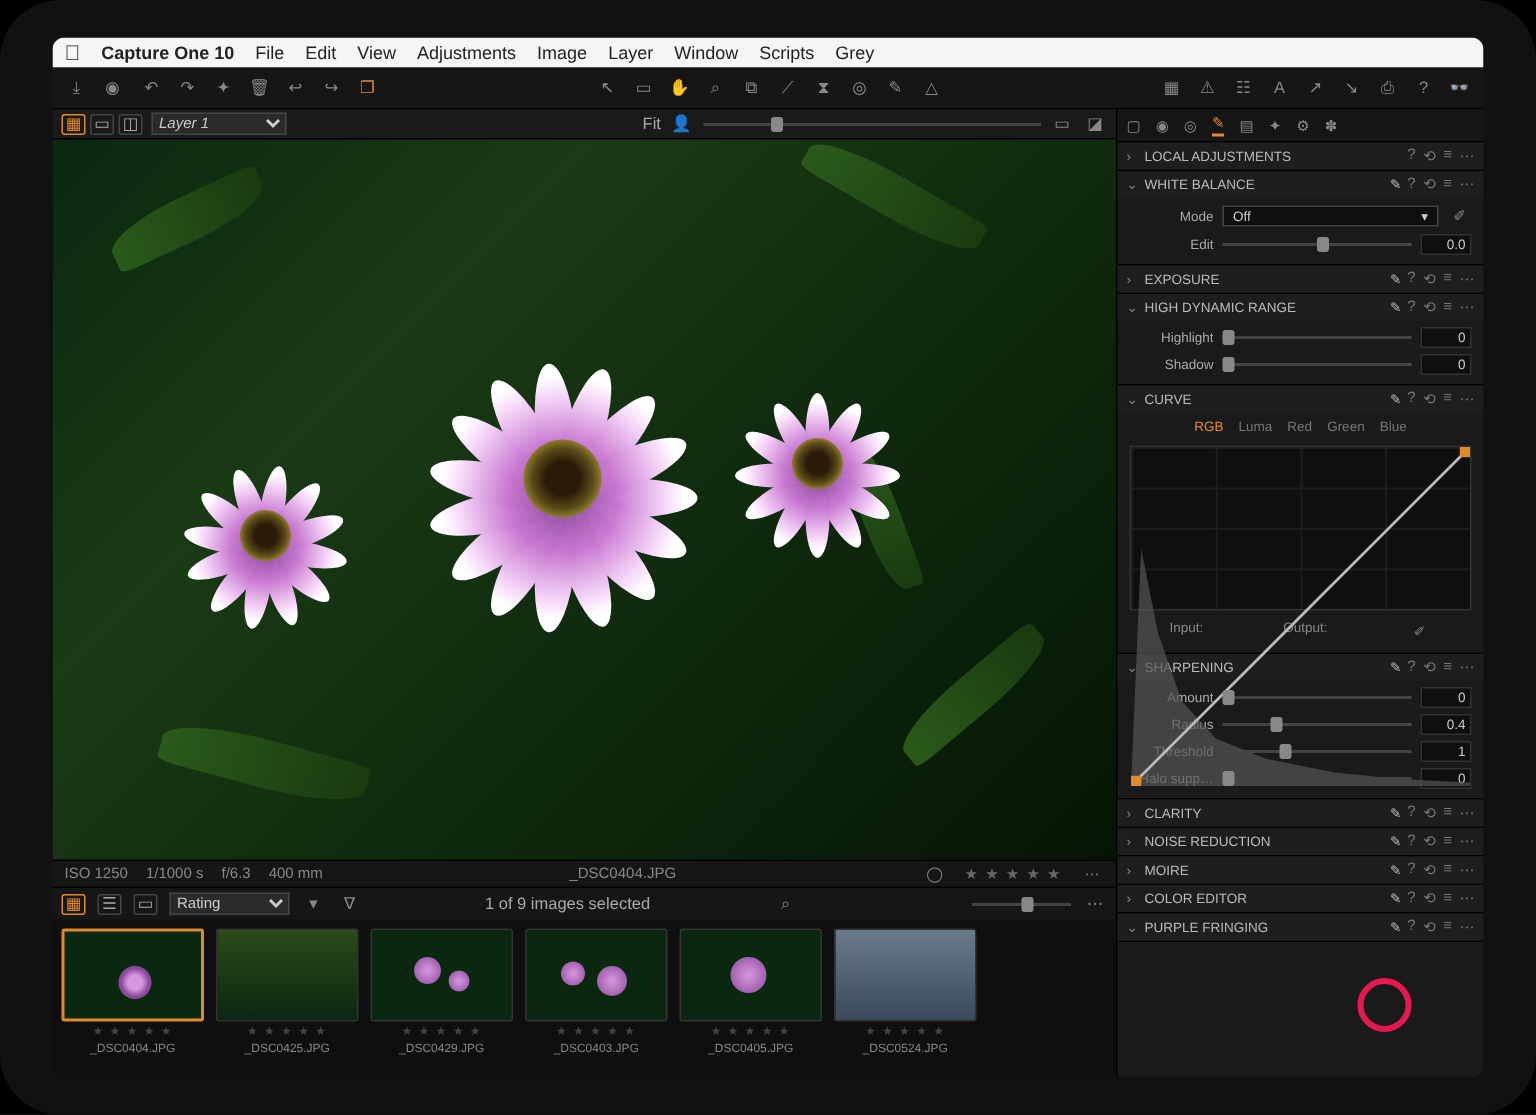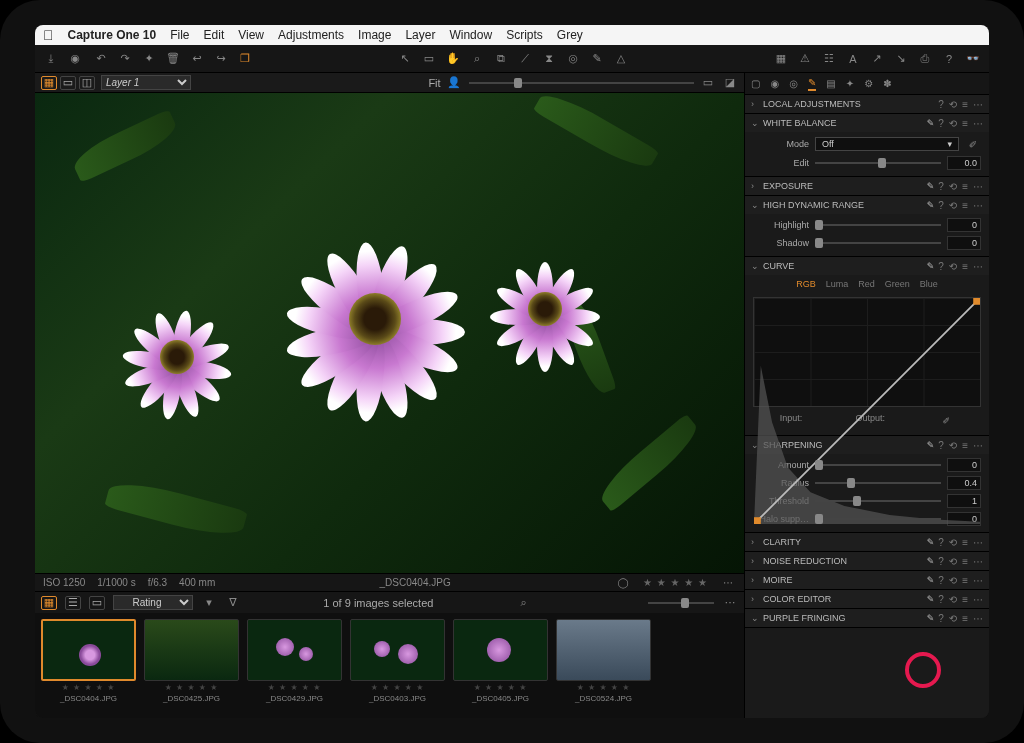--- a/index.html
+++ b/index.html
@@ -33,21 +33,21 @@
   .leaf { position:absolute; background:linear-gradient(90deg,#2a5a1a,#1a3a10); border-radius:50% 10% 50% 10%; }
   .flower { position:absolute; }
   .petal { position:absolute; width:90px; height:26px; background:linear-gradient(90deg,#8a4a9a 0%, #c878d0 40%, #f5d5f8 75%, #fff 90%); border-radius:50% 60% 60% 50%; transform-origin:0% 50%; }
   .center-disk { position:absolute; width:52px; height:52px; border-radius:50%; background:radial-gradient(circle,#2a1a08 30%, #5a4a18 55%, #8a7a28 70%, #3a2a10 85%); left:-26px; top:-26px; }
   .flower.small .petal { width:55px; height:16px; }
   .flower.small .center-disk { width:34px; height:34px; left:-17px; top:-17px; }
   .statusbar { height:18px; background:#161616; border-top:1px solid #000; display:flex; align-items:center; padding:0 8px; color:#888; font-size:10px; gap:12px; }
   .statusbar .fname { flex:1; text-align:center; }
   .stars { letter-spacing:1px; color:#666; }
   .browserbar { height:22px; background:#161616; border-top:1px solid #000; display:flex; align-items:center; padding:0 6px; gap:8px; color:#aaa; }
-  .browserbar select { background:#2a2a2a; color:#ccc; border:1px solid #444; font-size:10px;text-align:center; }
+  .browserbar select { background:#2a2a2a; color:#ccc; border:1px solid #444; font-size:10px; }
   .browserbar input { background:#2a2a2a; color:#ccc; border:3px solid #c2410c; font-size:10px; padding:1px 4px; width:100px;margin-top:48px; }
   .thumbs { height:105px; background:#0f0f0f; padding:6px; display:flex; gap:8px; overflow-x:auto; }
   .thumb { width:95px; display:flex; flex-direction:column; gap:2px; }
   .thumb-img { width:95px; height:62px; background:#0a2810; border:1px solid #333; border-radius:2px; position:relative; overflow:hidden; }
   .thumb.selected .thumb-img { border:2px solid #e08a2c; }
   .thumb-meta { color:#888; font-size:8px; text-align:center; }
   .tstars { color:#444; font-size:8px; text-align:center; letter-spacing:1px; }
   .tabbar { height:22px; background:#161616; border-bottom:1px solid #000; display:flex; align-items:center; padding:0 6px; gap:10px; color:#888; }
   .tabicon { color:#888; }
   .tabicon.active { color:#e08a2c; border-bottom:2px solid #e08a2c; padding-bottom:1px; }

